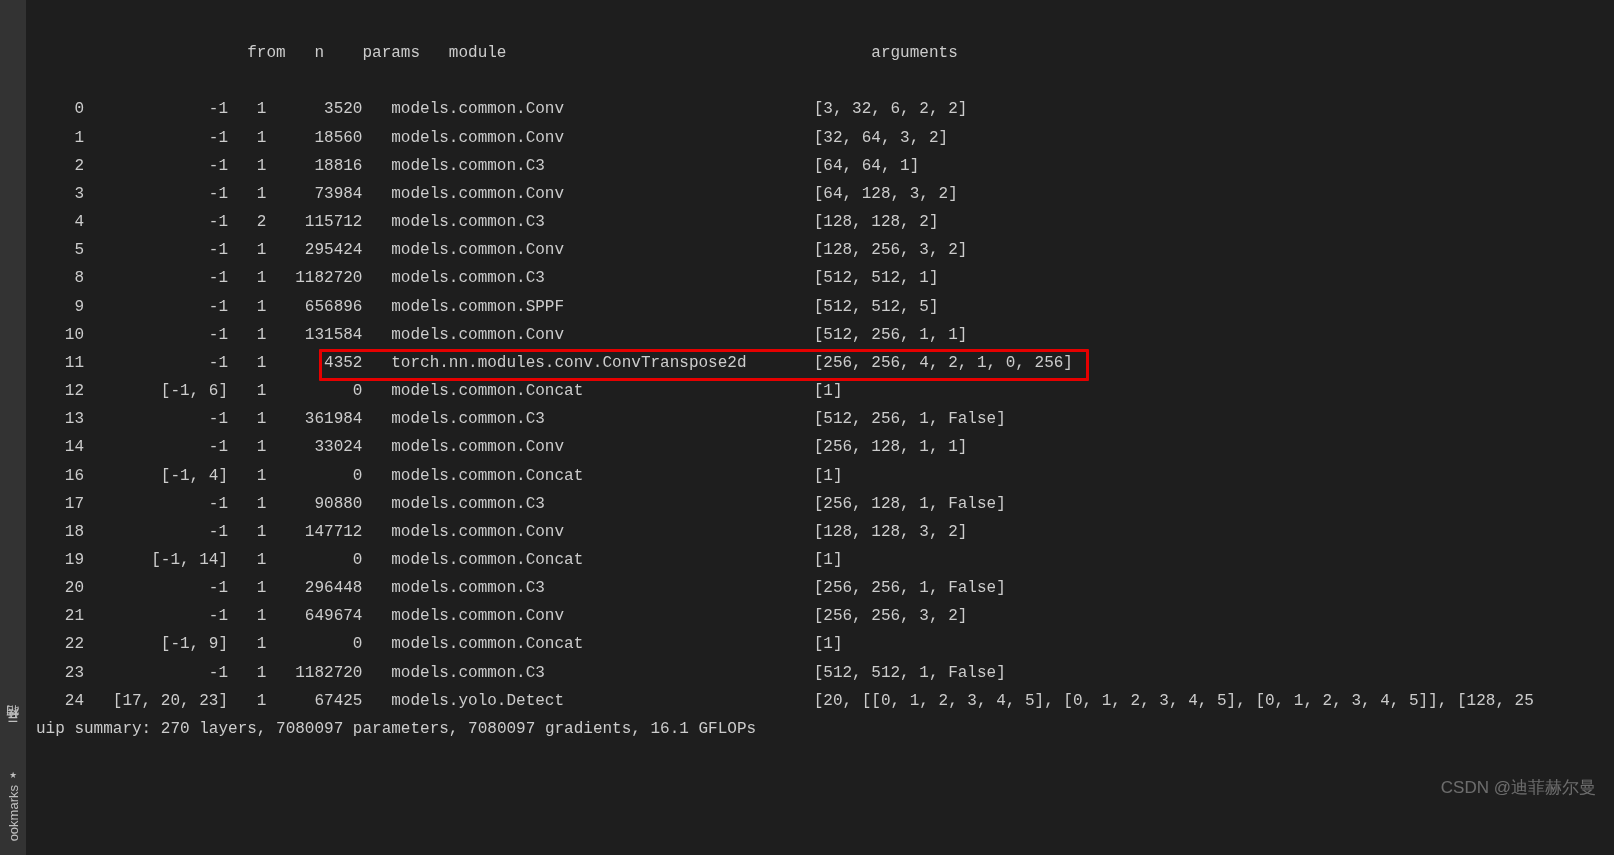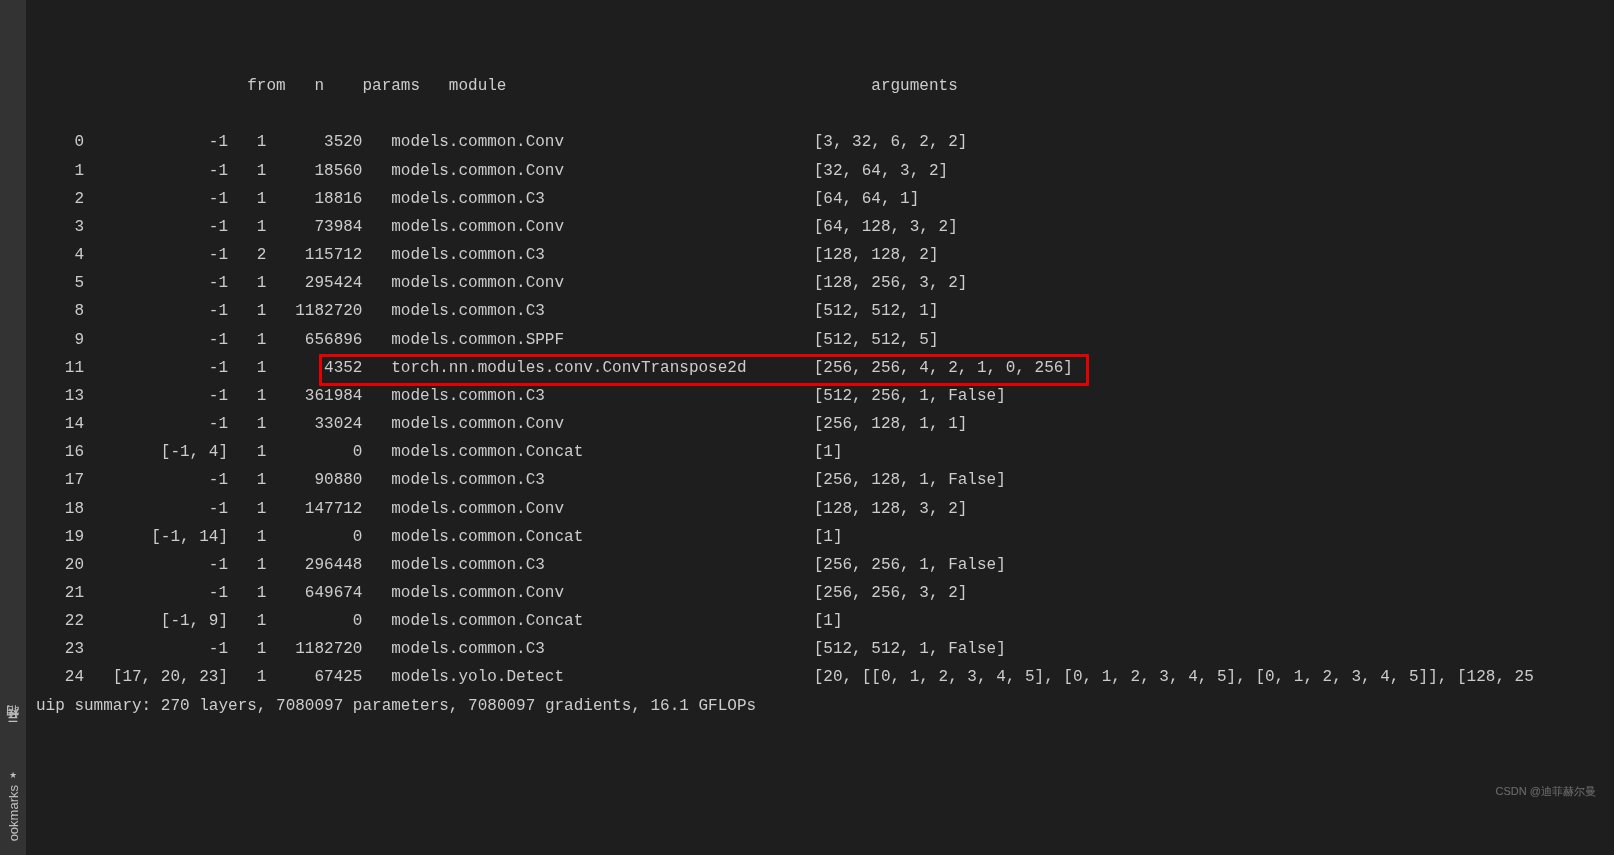--- a/index.html
+++ b/index.html
@@ -46,21 +46,21 @@
   }
   .left-rail .tool .tlabel {
     writing-mode: vertical-rl;
     transform: rotate(180deg);
     margin-top: 4px;
     font-family: Arial, "Microsoft YaHei", sans-serif;
   }
   .main {
     flex: 1;
     position: relative;
-    padding-top: 44px;
+    padding-top: 11px;
     padding-left: 10px;
     box-sizing: border-box;
     overflow: hidden;
   }
   .row {
     white-space: pre;
     line-height: 1.76;
     position: relative;
   }
   .row span.col-idx { display:inline-block; width:5ch; text-align:right; }
@@ -79,21 +79,21 @@
   .summary-line {
     white-space: pre;
     line-height: 1.76;
   }
   .watermark {
     position: absolute;
     right: 18px;
     bottom: 56px;
     color: rgba(255,255,255,0.35);
     font-family: Arial, "Microsoft YaHei", sans-serif;
-    font-size: 11px;
+    font-size: 17px;
     pointer-events: none;
   }
 </style>
 </head>
 <body>
 
 <div class="container">
 
   <div class="left-rail">
     <div class="tool-group">
@@ -116,21 +116,23 @@
 
     <div id="rows-container">
         <div class="row"><span class="col-idx">0</span><span class="col-from">-1</span><span class="col-n">1</span><span class="col-params">3520</span><span class="col-module">models.common.Conv</span><span class="col-args">[3, 32, 6, 2, 2]</span></div>
         <div class="row"><span class="col-idx">1</span><span class="col-from">-1</span><span class="col-n">1</span><span class="col-params">18560</span><span class="col-module">models.common.Conv</span><span class="col-args">[32, 64, 3, 2]</span></div>
         <div class="row"><span class="col-idx">2</span><span class="col-from">-1</span><span class="col-n">1</span><span class="col-params">18816</span><span class="col-module">models.common.C3</span><span class="col-args">[64, 64, 1]</span></div>
         <div class="row"><span class="col-idx">3</span><span class="col-from">-1</span><span class="col-n">1</span><span class="col-params">73984</span><span class="col-module">models.common.Conv</span><span class="col-args">[64, 128, 3, 2]</span></div>
         <div class="row"><span class="col-idx">4</span><span class="col-from">-1</span><span class="col-n">2</span><span class="col-params">115712</span><span class="col-module">models.common.C3</span><span class="col-args">[128, 128, 2]</span></div>
         <div class="row"><span class="col-idx">5</span><span class="col-from">-1</span><span class="col-n">1</span><span class="col-params">295424</span><span class="col-module">models.common.Conv</span><span class="col-args">[128, 256, 3, 2]</span></div>
         <div class="row"><span class="col-idx">8</span><span class="col-from">-1</span><span class="col-n">1</span><span class="col-params">1182720</span><span class="col-module">models.common.C3</span><span class="col-args">[512, 512, 1]</span></div>
         <div class="row"><span class="col-idx">9</span><span class="col-from">-1</span><span class="col-n">1</span><span class="col-params">656896</span><span class="col-module">models.common.SPPF</span><span class="col-args">[512, 512, 5]</span></div>
+        <div class="row"><span class="col-idx">10</span><span class="col-from">-1</span><span class="col-n">1</span><span class="col-params">131584</span><span class="col-module">models.common.Conv</span><span class="col-args">[512, 256, 1, 1]</span></div>
         <div class="row"><span class="col-idx">11</span><span class="col-from">-1</span><span class="col-n">1</span><span class="col-params">4352</span><span class="col-module">torch.nn.modules.conv.ConvTranspose2d</span><span class="col-args">[256, 256, 4, 2, 1, 0, 256]</span><div class="highlight-box" style="left: 283px; top: 0px; width: 764px;"></div></div>
+        <div class="row"><span class="col-idx">12</span><span class="col-from">[-1, 6]</span><span class="col-n">1</span><span class="col-params">0</span><span class="col-module">models.common.Concat</span><span class="col-args">[1]</span></div>
         <div class="row"><span class="col-idx">13</span><span class="col-from">-1</span><span class="col-n">1</span><span class="col-params">361984</span><span class="col-module">models.common.C3</span><span class="col-args">[512, 256, 1, False]</span></div>
         <div class="row"><span class="col-idx">14</span><span class="col-from">-1</span><span class="col-n">1</span><span class="col-params">33024</span><span class="col-module">models.common.Conv</span><span class="col-args">[256, 128, 1, 1]</span></div>
         <div class="row"><span class="col-idx">16</span><span class="col-from">[-1, 4]</span><span class="col-n">1</span><span class="col-params">0</span><span class="col-module">models.common.Concat</span><span class="col-args">[1]</span></div>
         <div class="row"><span class="col-idx">17</span><span class="col-from">-1</span><span class="col-n">1</span><span class="col-params">90880</span><span class="col-module">models.common.C3</span><span class="col-args">[256, 128, 1, False]</span></div>
         <div class="row"><span class="col-idx">18</span><span class="col-from">-1</span><span class="col-n">1</span><span class="col-params">147712</span><span class="col-module">models.common.Conv</span><span class="col-args">[128, 128, 3, 2]</span></div>
         <div class="row"><span class="col-idx">19</span><span class="col-from">[-1, 14]</span><span class="col-n">1</span><span class="col-params">0</span><span class="col-module">models.common.Concat</span><span class="col-args">[1]</span></div>
         <div class="row"><span class="col-idx">20</span><span class="col-from">-1</span><span class="col-n">1</span><span class="col-params">296448</span><span class="col-module">models.common.C3</span><span class="col-args">[256, 256, 1, False]</span></div>
         <div class="row"><span class="col-idx">21</span><span class="col-from">-1</span><span class="col-n">1</span><span class="col-params">649674</span><span class="col-module">models.common.Conv</span><span class="col-args">[256, 256, 3, 2]</span></div>
         <div class="row"><span class="col-idx">22</span><span class="col-from">[-1, 9]</span><span class="col-n">1</span><span class="col-params">0</span><span class="col-module">models.common.Concat</span><span class="col-args">[1]</span></div>
         <div class="row"><span class="col-idx">23</span><span class="col-from">-1</span><span class="col-n">1</span><span class="col-params">1182720</span><span class="col-module">models.common.C3</span><span class="col-args">[512, 512, 1, False]</span></div>

